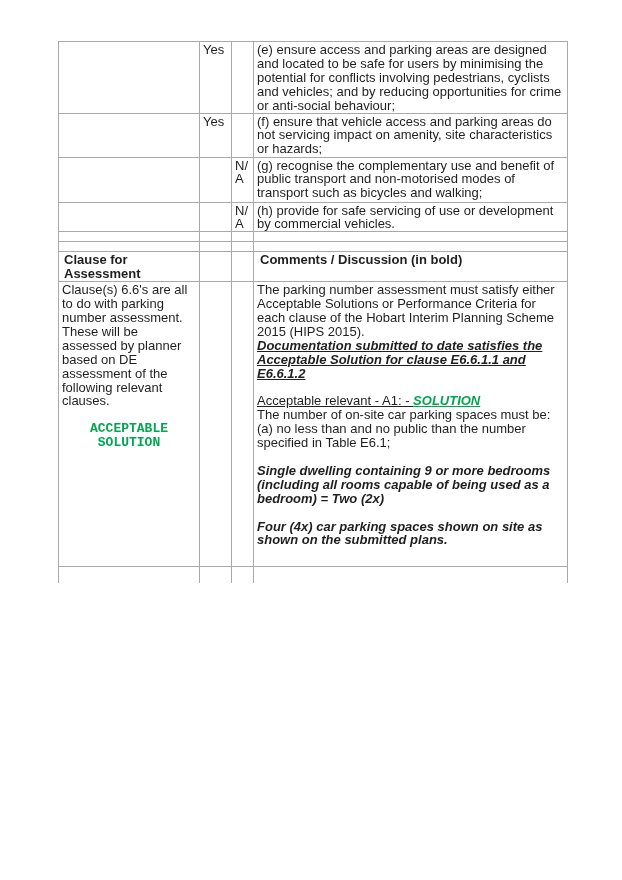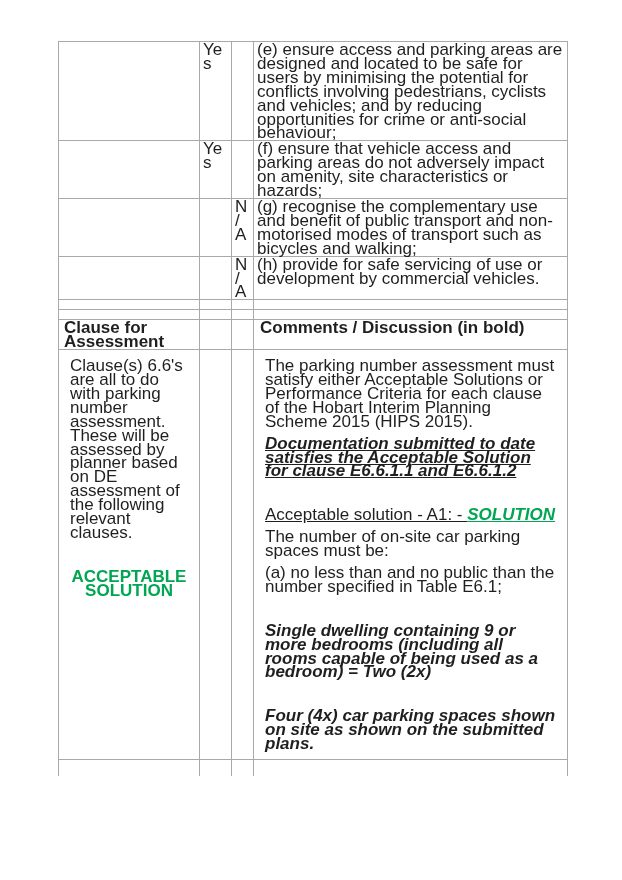--- a/index.html
+++ b/index.html
@@ -18,21 +18,21 @@
   table.doc-table {
     position:absolute;
     left:58px; top:41px;
     width:509px;
     border-collapse:collapse;
     table-layout:fixed;
   }
   table.doc-table td {
     border:1px solid #a9a9a9;
     vertical-align:top;
-    font-size:17px;
+    font-size:13px;
     line-height:13.9px;
     padding:1px 3px 0 3px;
     word-wrap:break-word;
   }
   
   td.c2 { padding-left:4px; }
   td.c3 { padding-left:2px; padding-right:1px; }
   td.c4 { padding-left:5px; padding-right:3px; }
   td.c1 { padding-left:4px; padding-right:3px; }
   
@@ -41,29 +41,30 @@
   tr.r-g  td { height:43px; }
   tr.r-h  td { height:27px; }
   tr.r-gap td { height:9px; padding:0; }
   tr.r-app td { height:30px; font-weight:bold; }
   tr.r-app td.c3 { font-weight:normal; text-align:center; padding-left:0; }
   tr.r-head td { height:16px; font-weight:bold;margin-top:44px; }
   tr.r-head td.c1 { padding-left:5px; }
   tr.r-head td.c4 { padding-left:6px; }
   tr.r-big td { height:283px; }
   tr.r-last td { height:15px; border-bottom:none; }
-  p { margin:8px; }
+  p { margin:0; }
   .blank { height:13.9px; }
   .b { font-weight:bold;font-style:italic; }
   .u { text-decoration:underline; }
   .green { color:#00a651; }
   .as-label {
     text-align:center;
     color:#00a651;
     font-weight:bold;
+    font-family:Liberation Mono, monospace;
   }
   .italic { }
 </style>
 </head>
 <body>
 
 <div class="page">
   <table class="doc-table">
     <colgroup>
       <col style="width:141px">
@@ -77,21 +78,21 @@
       <td class="c1"></td>
       <td class="c2">Yes</td>
       <td class="c3"></td>
       <td class="c4">(e) ensure access and parking areas are designed and located to be safe for users by minimising the potential for conflicts involving pedestrians, cyclists and vehicles; and by reducing opportunities for crime or anti-social behaviour;</td>
     </tr>
 
     <tr class="r-f">
       <td class="c1"></td>
       <td class="c2">Yes</td>
       <td class="c3"></td>
-      <td class="c4">(f) ensure that vehicle access and parking areas do not adversely impact on amenity, site characteristics or hazards;</td>
+      <td class="c4">(f) ensure that vehicle access and parking areas do not servicing impact on amenity, site characteristics or hazards;</td>
     </tr>
 
     <tr class="r-g">
       <td class="c1"></td>
       <td class="c2"></td>
       <td class="c3">N/A</td>
       <td class="c4">(g) recognise the complementary use and benefit of public transport and non-motorised modes of transport such as bicycles and walking;</td>
     </tr>
 
     <tr class="r-h">
@@ -128,21 +129,21 @@
         <p>Clause(s) 6.6's are all to do with parking number assessment. These will be assessed by planner based on DE assessment of the following relevant clauses.</p>
         <p class="blank"></p>
         <p class="as-label">ACCEPTABLE SOLUTION</p>
       </td>
       <td class="c2"></td>
       <td class="c3"></td>
       <td class="c4">
         <p><span>The parking number assessment must satisfy either Acceptable Solutions or Performance Criteria for each clause of the </span><span class="italic">Hobart Interim Planning Scheme 2015 (HIPS 2015).</span></p>
         <p class="b u">Documentation submitted to date satisfies the Acceptable Solution for clause E6.6.1.1 and E6.6.1.2</p>
         <p class="blank"></p>
-        <p><span class="u">Acceptable solution - A1: - </span><span class="u b green">SOLUTION</span></p>
+        <p><span class="u">Acceptable relevant - A1: - </span><span class="u b green">SOLUTION</span></p>
         <p>The number of on-site car parking spaces must be:</p>
         <p>(a) no less than and no public than the number specified in Table E6.1;</p>
         <p class="blank"></p>
         <p class="b">Single dwelling containing 9 or more bedrooms (including all rooms capable of being used as a bedroom) = Two (2x)</p>
         <p class="blank"></p>
         <p class="b">Four (4x) car parking spaces shown on site as shown on the submitted plans.</p>
       </td>
     </tr>
 
     <tr class="r-last">

